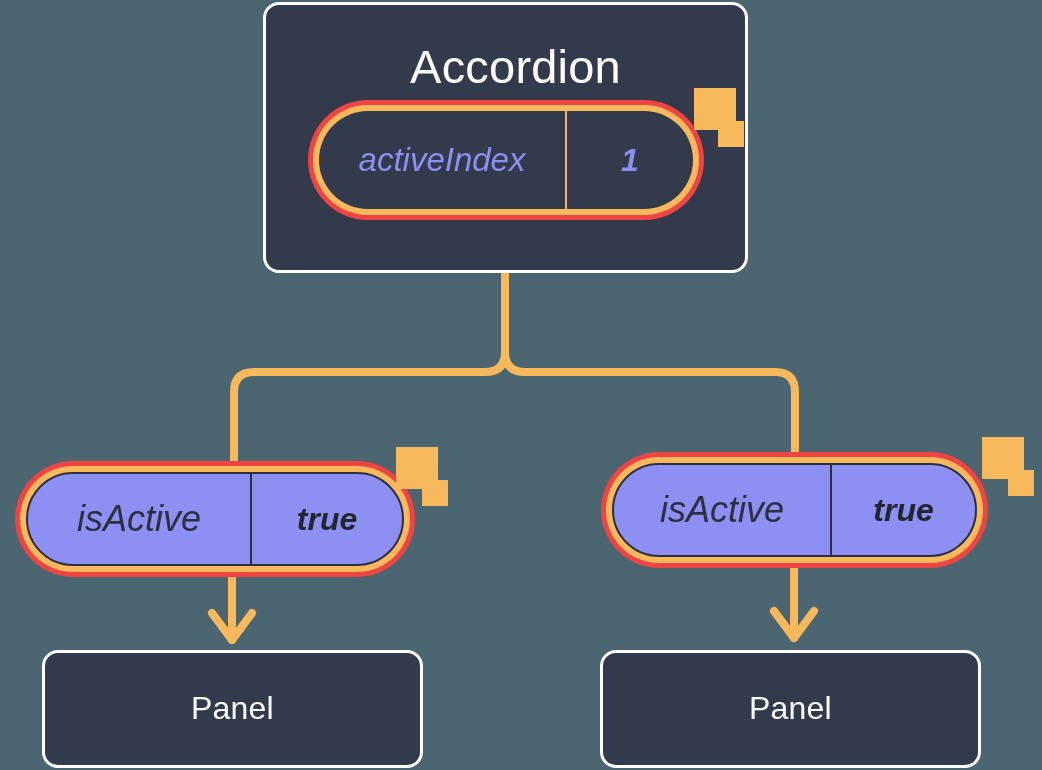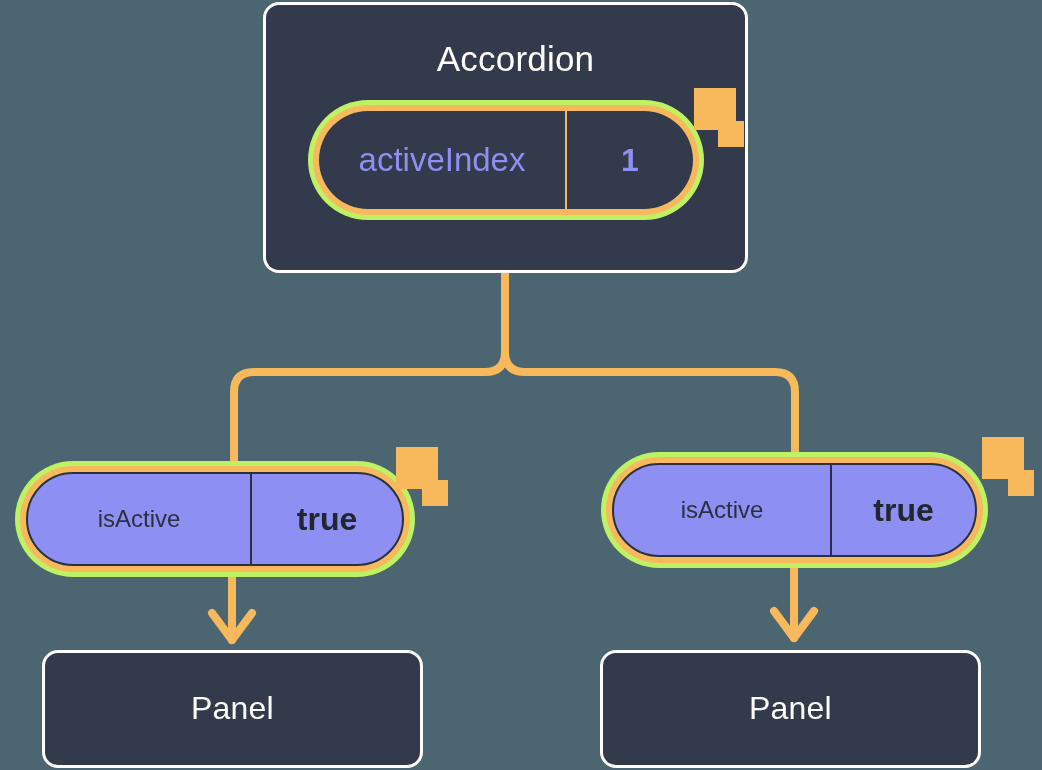--- a/index.html
+++ b/index.html
@@ -48,21 +48,21 @@
     letter-spacing: 0.2px;
     white-space: nowrap;
   }
 
   #accordion-box {
     left: 263px;
     top: 2px;
     width: 485px;
     height: 271px;
   }
-  #accordion-box .component-title { top: 34px; font-size: 35px; padding-left: 20px; }
+  #accordion-box .component-title { top: 34px; font-size: 47px; padding-left: 20px; }
 
   #panel-box-left {
     left: 42px;
     top: 650px;
     width: 381px;
     height: 118px;
   }
   #panel-box-right {
     left: 600px;
     top: 650px;
@@ -71,23 +71,24 @@
   }
   #panel-box-left .component-title,
   #panel-box-right .component-title { top: 37px; font-size: 32px; }
 
   
   .state-pill {
     position: absolute;
     z-index: 4;
     border-radius: 999px;
     
-    background: #bef264;
+    background: #ef4444;
     padding: 5px;
     display: flex;
+    font-style: italic;
   }
   .state-pill .ring-inner {
     flex: 1;
     border-radius: 999px;
     background: #f7b95c;
     padding: 6px;
     display: flex;
   }
   .state-pill .pill-body {
     flex: 1;
@@ -128,21 +129,21 @@
     font-weight: 700;
   }
 
   
   .state-pill.filled .pill-body {
     background: #8d8ff2;
     border: 2px solid #2b3040;
   }
   .state-pill.filled .pill-name {
     color: #2b3040;
-    font-size: 24px;
+    font-size: 36px;
   }
   .state-pill.filled .pill-value {
     color: #22262f;
     font-size: 32px;
     font-weight: 700;
   }
   .state-pill.filled .pill-divider {
     width: 2px;
     background: #2b3040;
     flex: 0 0 2px;

